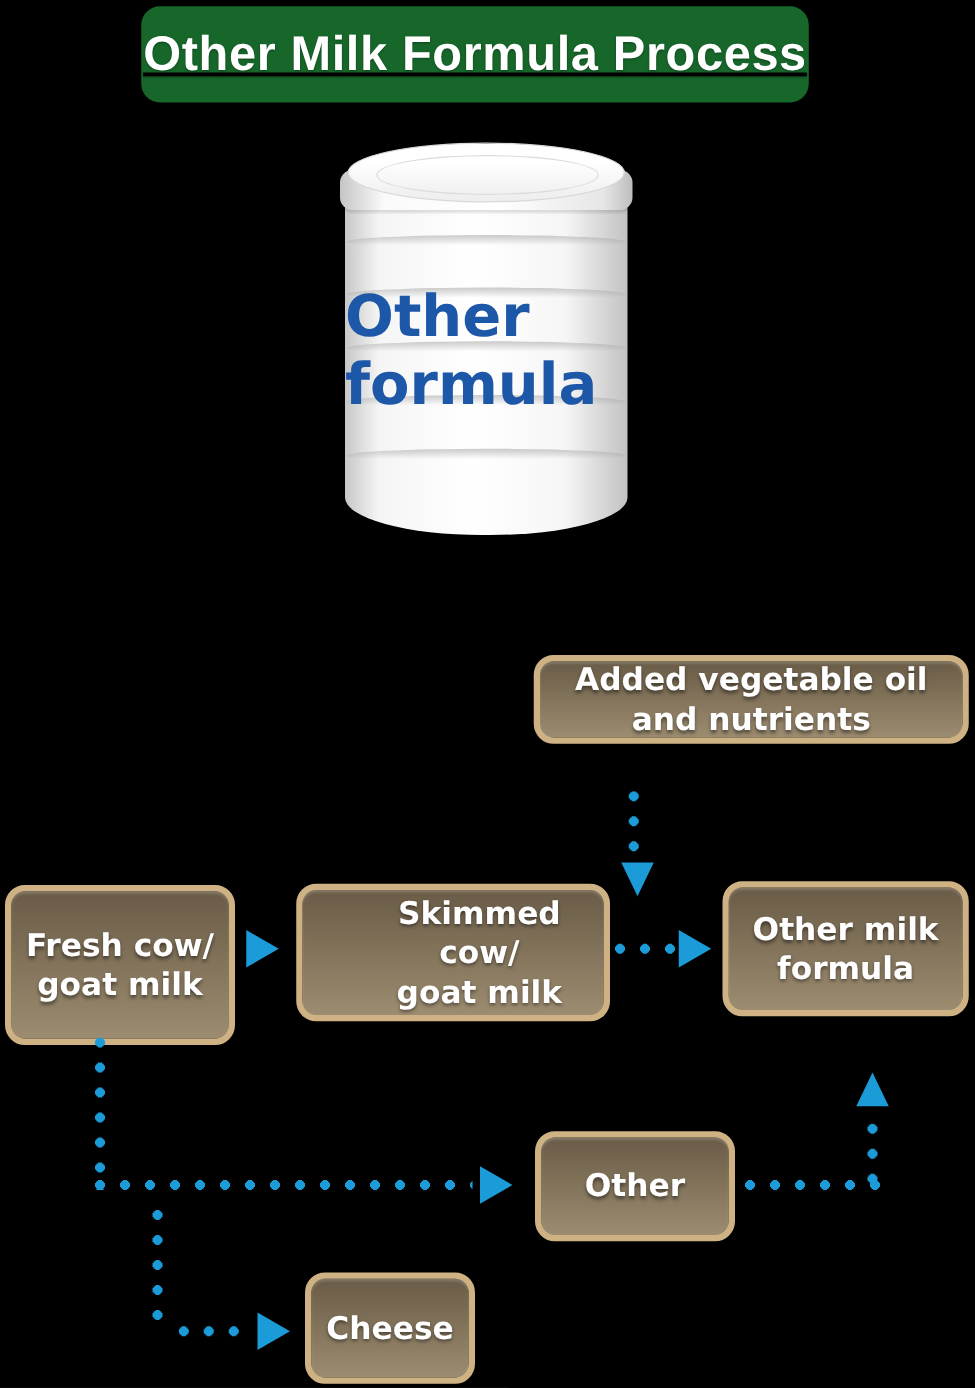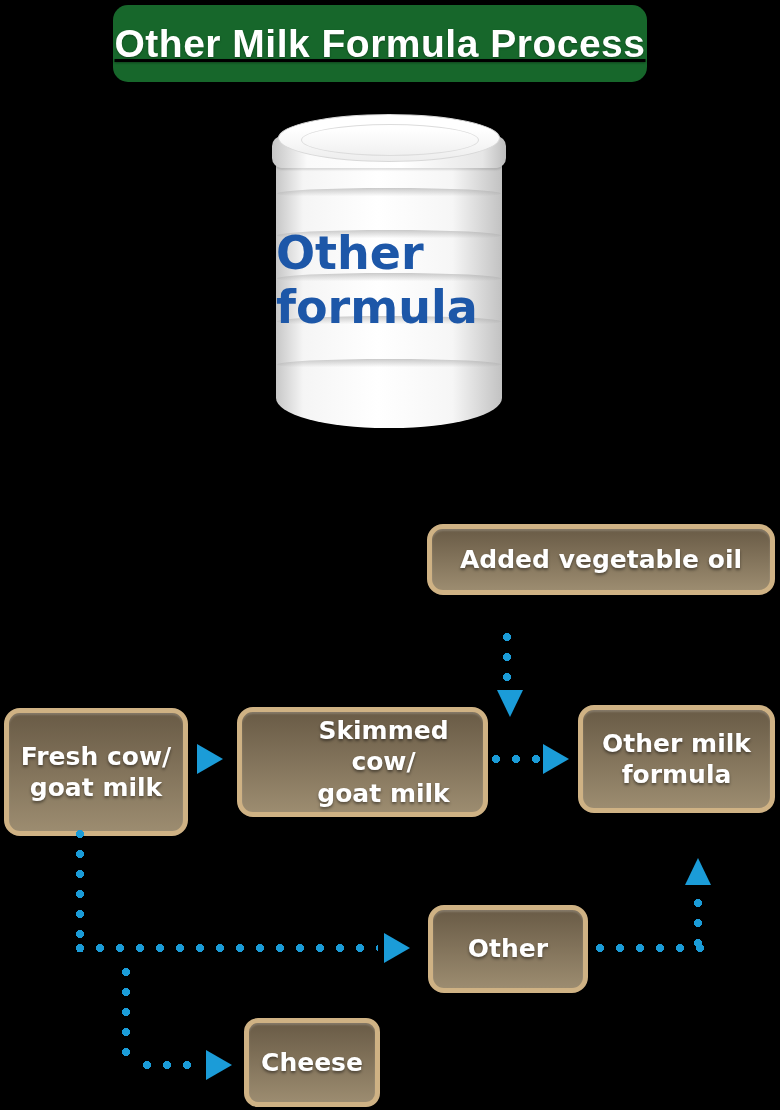--- a/index.html
+++ b/index.html
@@ -108,20 +108,21 @@
     <div class="can-lid"></div>
     <div class="can-lid-ring"></div>
     <div class="can-label">
       <span>Other</span>
       <span>formula</span>
     </div>
   </div>
 
   <div class="fbox" style="left:427px;top:524px;width:348px;height:71px;">
     <span>Added vegetable oil</span>
+    <span>and nutrients</span>
   </div>
 
   <div class="fbox" style="left:4px;top:708px;width:184px;height:128px;">
     <span>Fresh cow/</span>
     <span>goat milk</span>
   </div>
 
   <div class="fbox" style="left:237px;top:707px;width:251px;height:110px;padding-left:42px;">
     <span>Skimmed cow/</span>
     <span>goat milk</span>
@@ -129,21 +130,21 @@
 
   <div class="fbox" style="left:578px;top:705px;width:197px;height:108px;">
     <span>Other milk</span>
     <span>formula</span>
   </div>
 
   <div class="fbox" style="left:428px;top:905px;width:160px;height:88px;">
     <span>Other</span>
   </div>
 
-  <div class="fbox" style="left:244px;top:1018px;width:136px;height:89px;border-radius:14px;">
+  <div class="fbox" style="left:244px;top:1018px;width:136px;height:89px;">
     <span>Cheese</span>
   </div>
 
   <div class="vdots" style="left:503px;top:633px;height:62px;"></div>
   <div class="hdots" style="left:492px;top:755px;width:52px;"></div>
   <div class="vdots" style="left:76px;top:830px;height:122px;"></div>
   <div class="hdots" style="left:76px;top:944px;width:302px;"></div>
   <div class="vdots" style="left:122px;top:968px;height:98px;"></div>
   <div class="hdots" style="left:143px;top:1061px;width:55px;"></div>
   <div class="hdots" style="left:596px;top:944px;width:111px;"></div>

